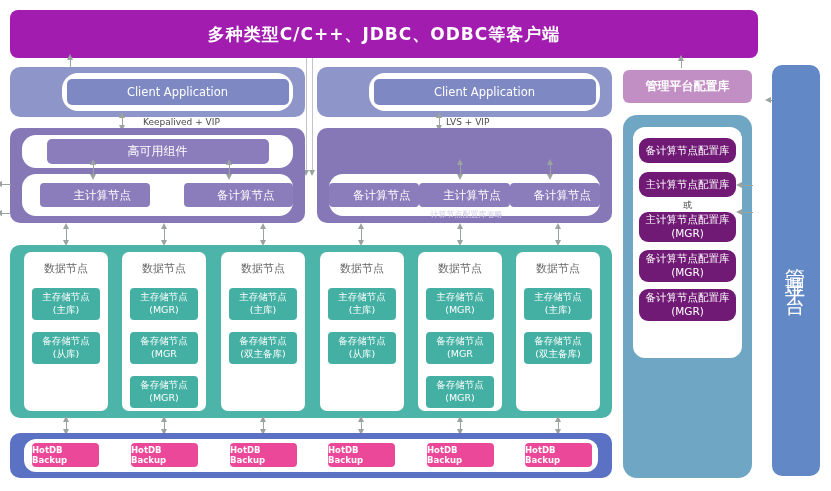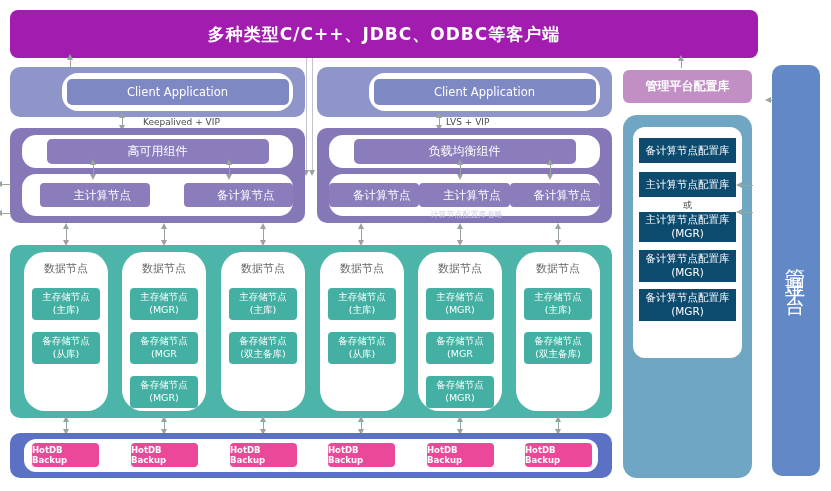--- a/index.html
+++ b/index.html
@@ -21,36 +21,36 @@
     display:flex;align-items:center;justify-content:center;}
   .ha-white-b{left:12px;right:12px;top:46px;height:42px;border-radius:14px;display:flex;align-items:center;}
   .node-box{height:24px;background:#8b7cbc;border-radius:4px;color:#fff;font-size:11.5px;
     display:flex;align-items:center;justify-content:center;padding-left:15px;}
   .nb-l{width:106px;}
   .nb-r{width:78px;}
   .ha-note{position:absolute;bottom:3px;left:4px;right:0;text-align:center;font-size:8px;color:#cfc9e6;}
   .link-label{font-size:9px;color:#4a4a4a;}
   
   .teal-wrap{left:10px;top:245px;width:602px;height:173px;background:#4cb4a8;border-radius:10px;}
-  .data-card{position:absolute;top:7px;width:84px;height:159px;background:#fff;border-radius:21px;}
+  .data-card{position:absolute;top:7px;width:84px;height:159px;background:#fff;border-radius:7px;}
   .card-title{margin-top:9px;text-align:center;font-size:11px;color:#666;}
   .store-box{width:68px;margin:12px auto 0;min-height:32px;background:#43b0a3;border-radius:4px;color:#fff;
     font-size:9.5px;line-height:1.35;display:flex;align-items:center;justify-content:center;
     text-align:center;white-space:pre-line;}
   
   .backup-wrap{left:10px;top:433px;width:602px;height:45px;background:#5b71c4;border-radius:10px;}
   .backup-white{position:absolute;left:14px;right:14px;top:6px;bottom:6px;background:#fff;border-radius:12px;}
   .backup-box{position:absolute;top:10px;width:67px;height:24px;background:#ec4899;border-radius:4px;color:#fff;
     font-size:8.5px;font-weight:bold;display:flex;align-items:center;justify-content:center;}
   
   .pink-box{left:623px;top:70px;width:129px;height:33px;background:#c28fc4;border-radius:6px;color:#fff;
     font-size:12px;font-weight:bold;display:flex;align-items:center;justify-content:center;}
   .config-wrap{left:623px;top:115px;width:129px;height:363px;background:#6fa6c3;border-radius:14px;}
   .config-white{position:absolute;left:10px;top:12px;width:109px;height:231px;background:#fff;border-radius:12px;}
-  .config-box{position:absolute;left:16px;width:97px;background:#0c4a6e;border-radius:0;color:#fff;
+  .config-box{position:absolute;left:16px;width:97px;background:#701a75;border-radius:9px;color:#fff;
     font-size:10.5px;line-height:1.3;display:flex;align-items:center;justify-content:center;
     text-align:center;white-space:pre-line;}
   .or-label{position:absolute;left:16px;width:97px;top:84px;text-align:center;font-size:9px;color:#444;}
   .platform-box{left:772px;top:65px;width:48px;height:411px;background:#6289c5;border-radius:10px;
     display:flex;align-items:center;justify-content:center;}
   .platform-text{writing-mode:vertical-rl;text-orientation:upright;color:#fff;font-size:20px;letter-spacing:9px;}
   
   .varrow{position:absolute;width:1px;background:#9aa39e;}
   .varrow::before{content:"";position:absolute;top:-5px;left:-3px;
     border-left:3.5px solid transparent;border-right:3.5px solid transparent;border-bottom:6px solid #9aa39e;}
@@ -97,23 +97,20 @@
     <div class="white-box ha-white-a">
       <div class="comp-box">高可用组件</div>
     </div>
     <div class="white-box ha-white-b">
       <div class="node-box nb-l" style="margin-left:18px;">主计算节点</div>
       <div class="node-box nb-l" style="margin-left:34px;">备计算节点</div>
     </div>
   </div>
 
   <div class="abs lane ha-lane" style="left:317px;">
-    <div class="white-box ha-white-a">
-      <div class="comp-box">负载均衡组件</div>
-    </div>
     <div class="white-box ha-white-b" style="justify-content:space-evenly;">
       <div class="node-box nb-r">备计算节点</div>
       <div class="node-box nb-r">主计算节点</div>
       <div class="node-box nb-r">备计算节点</div>
     </div>
     <div class="ha-note">计算节点配置库省略</div>
   </div>
 
   <div class="varrow" style="left:93px;top:164px;height:11px;"></div>
   <div class="varrow" style="left:229px;top:164px;height:11px;"></div>

